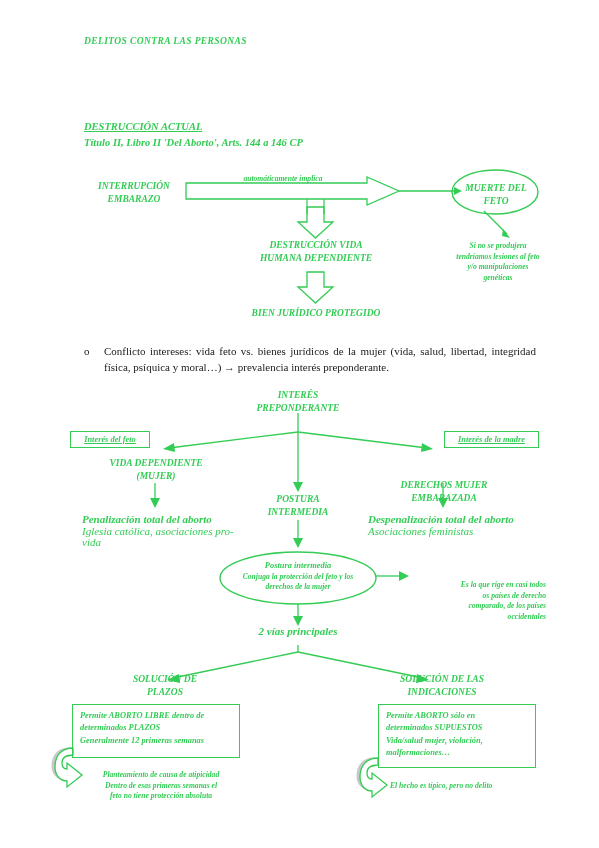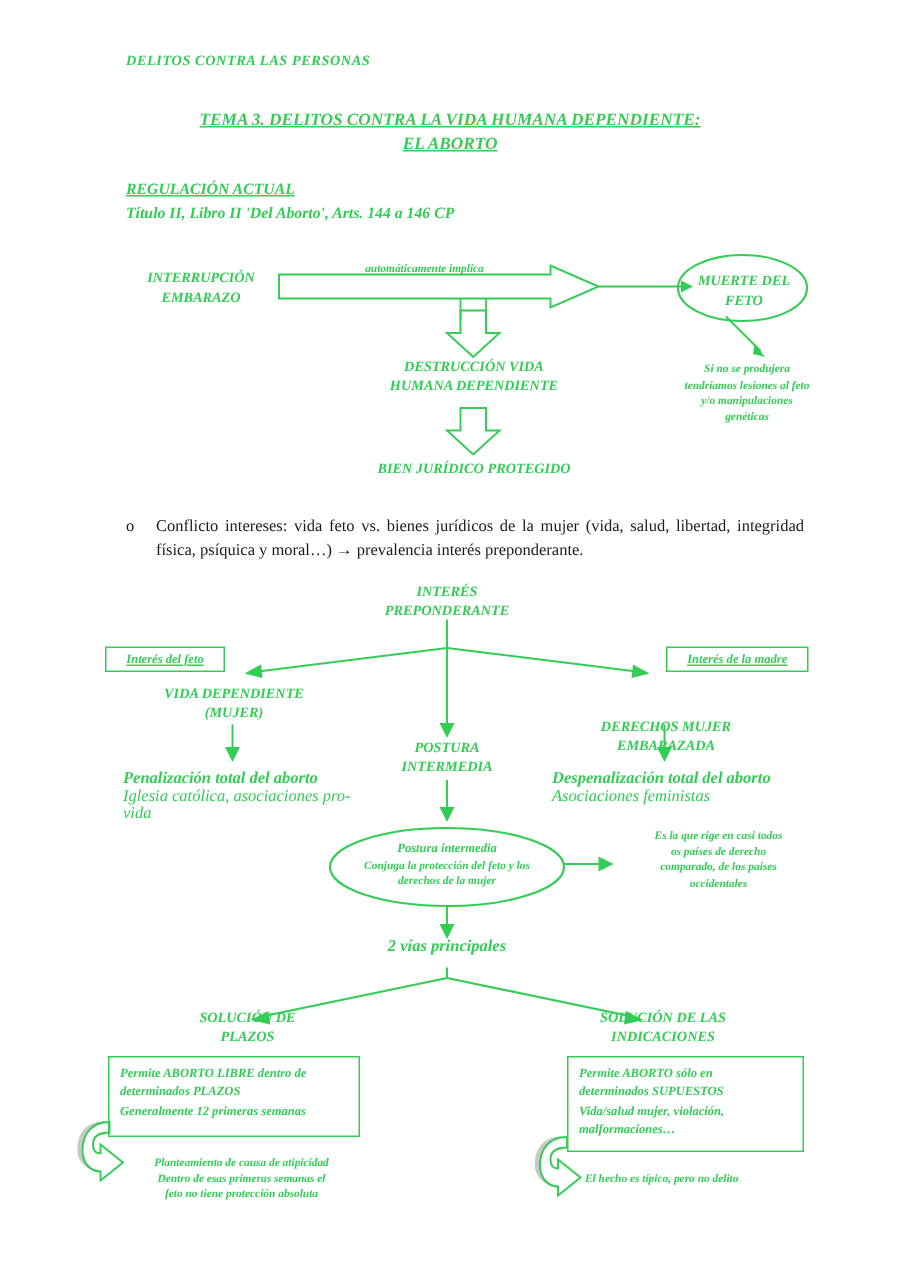--- a/index.html
+++ b/index.html
@@ -96,26 +96,22 @@
 
   svg { display: block; overflow: visible; }
 </style>
 </head>
 <body>
 
 <div id="page">
 
   <div class="abs running-head">DELITOS CONTRA LAS PERSONAS</div>
 
-  <div class="abs doc-title">
-    <span>TEMA 3. DELITOS CONTRA LA VIDA HUMANA DEPENDIENTE:</span><br>
-    <span>EL ABORTO</span>
-  </div>
-
-  <div class="abs sec-head">REGULACIÓN ACTUAL</div>
+
+  <div class="abs sec-head">DESTRUCCIÓN ACTUAL</div>
   <div class="abs sec-sub">Título II, Libro II 'Del Aborto', Arts. 144 a 146 CP</div>
 
   <svg class="abs" style="left:0; top:0; width:599px; height:340px;">
 
     <path d="M 186 183 L 367 183 L 367 177 L 399 191 L 367 205 L 367 199 L 186 199 Z" fill="none" stroke="#33cc55" stroke-width="1.3"></path>
 
     <path d="M 399 191 L 458 191" fill="none" stroke="#33cc55" stroke-width="1.3"></path>
     <polygon points="462,191 454,187 454,195" fill="#33cc55"></polygon>
 
     <path d="M 307 199 L 307 214 M 324 199 L 324 214" fill="none" stroke="#33cc55" stroke-width="1.2"></path>
@@ -253,21 +249,21 @@
     <div>Despenalización total del aborto</div>
     <div style="font-weight:normal;">Asociaciones feministas</div>
   </div>
 
   <div class="abs dlabel tiny" style="left:224px; top:560px; width:148px;">
     <div style="font-size:8.4px; line-height:11.5px;">Postura intermedia</div>
     <div>Conjuga la protección del feto y los</div>
     <div>derechos de la mujer</div>
   </div>
 
-  <div class="abs dlabel tiny" style="left:412px; top:552px; width:134px;">
+  <div class="abs dlabel tiny" style="left:412px; top:580px; width:134px;text-align:right;">
     <div>Es la que rige en casi todos</div>
     <div>os países de derecho</div>
     <div>comparado, de los países</div>
     <div>occidentales</div>
   </div>
 
   <div class="abs dlabel sm" style="left:238px; top:626px; width:120px;">
     <span>2 vías principales</span>
   </div>
 

